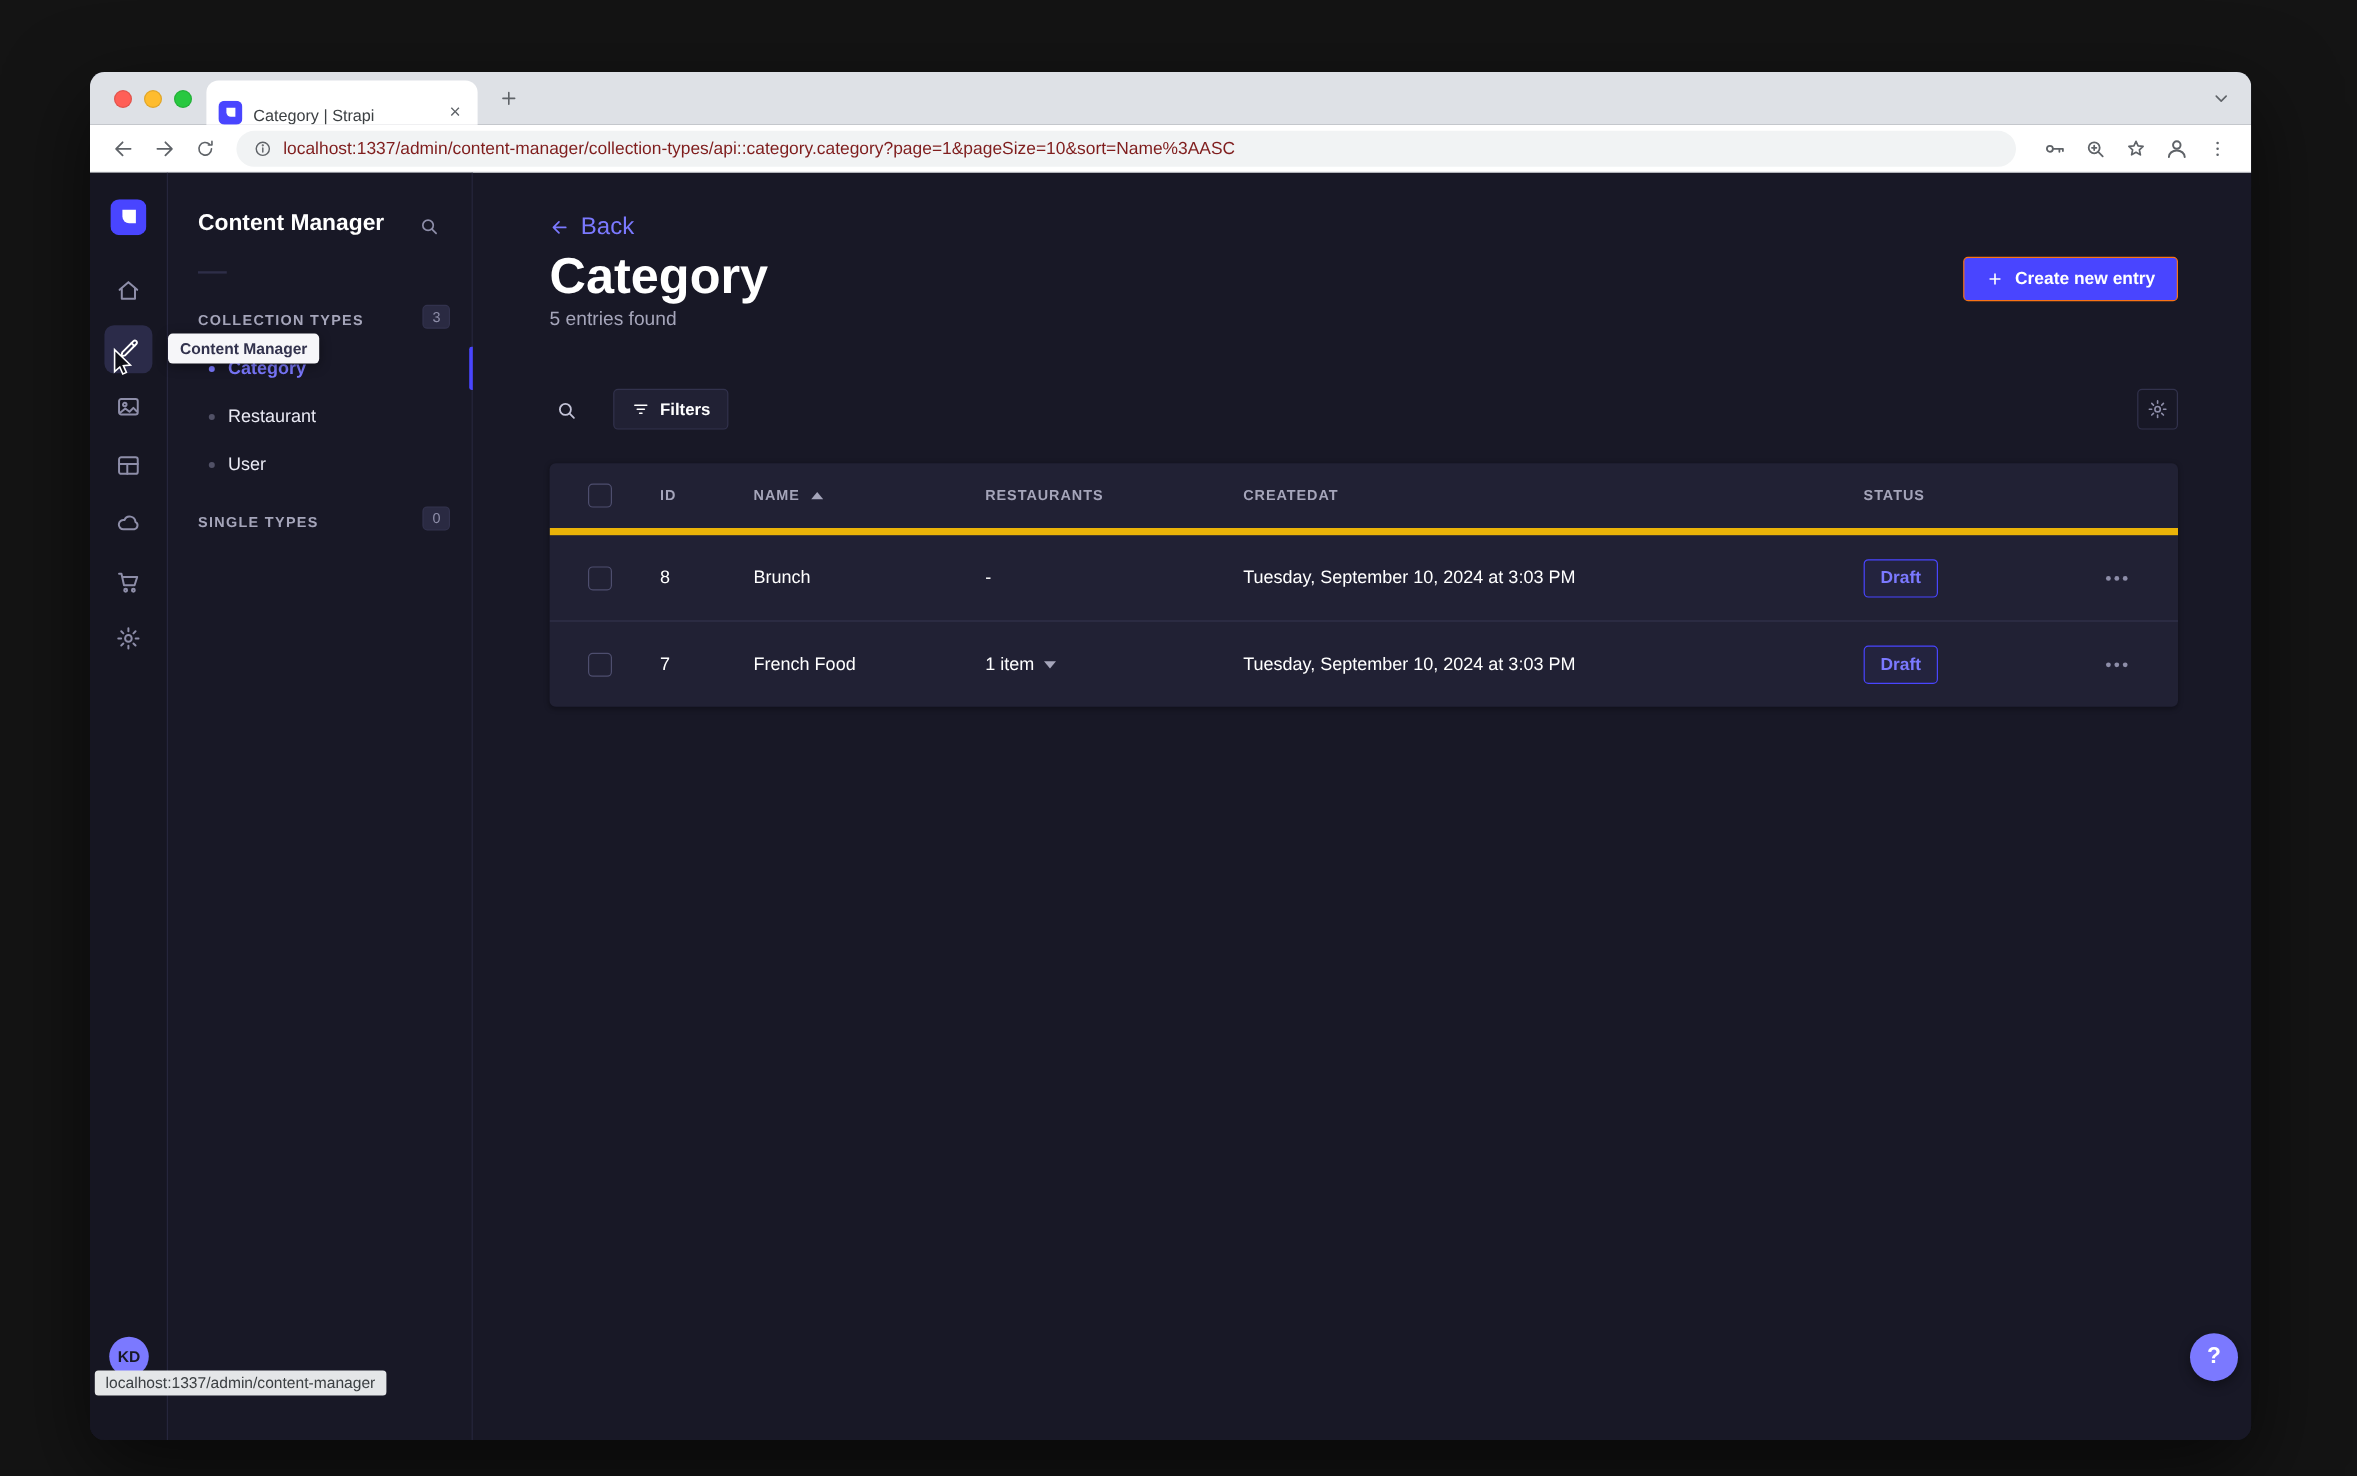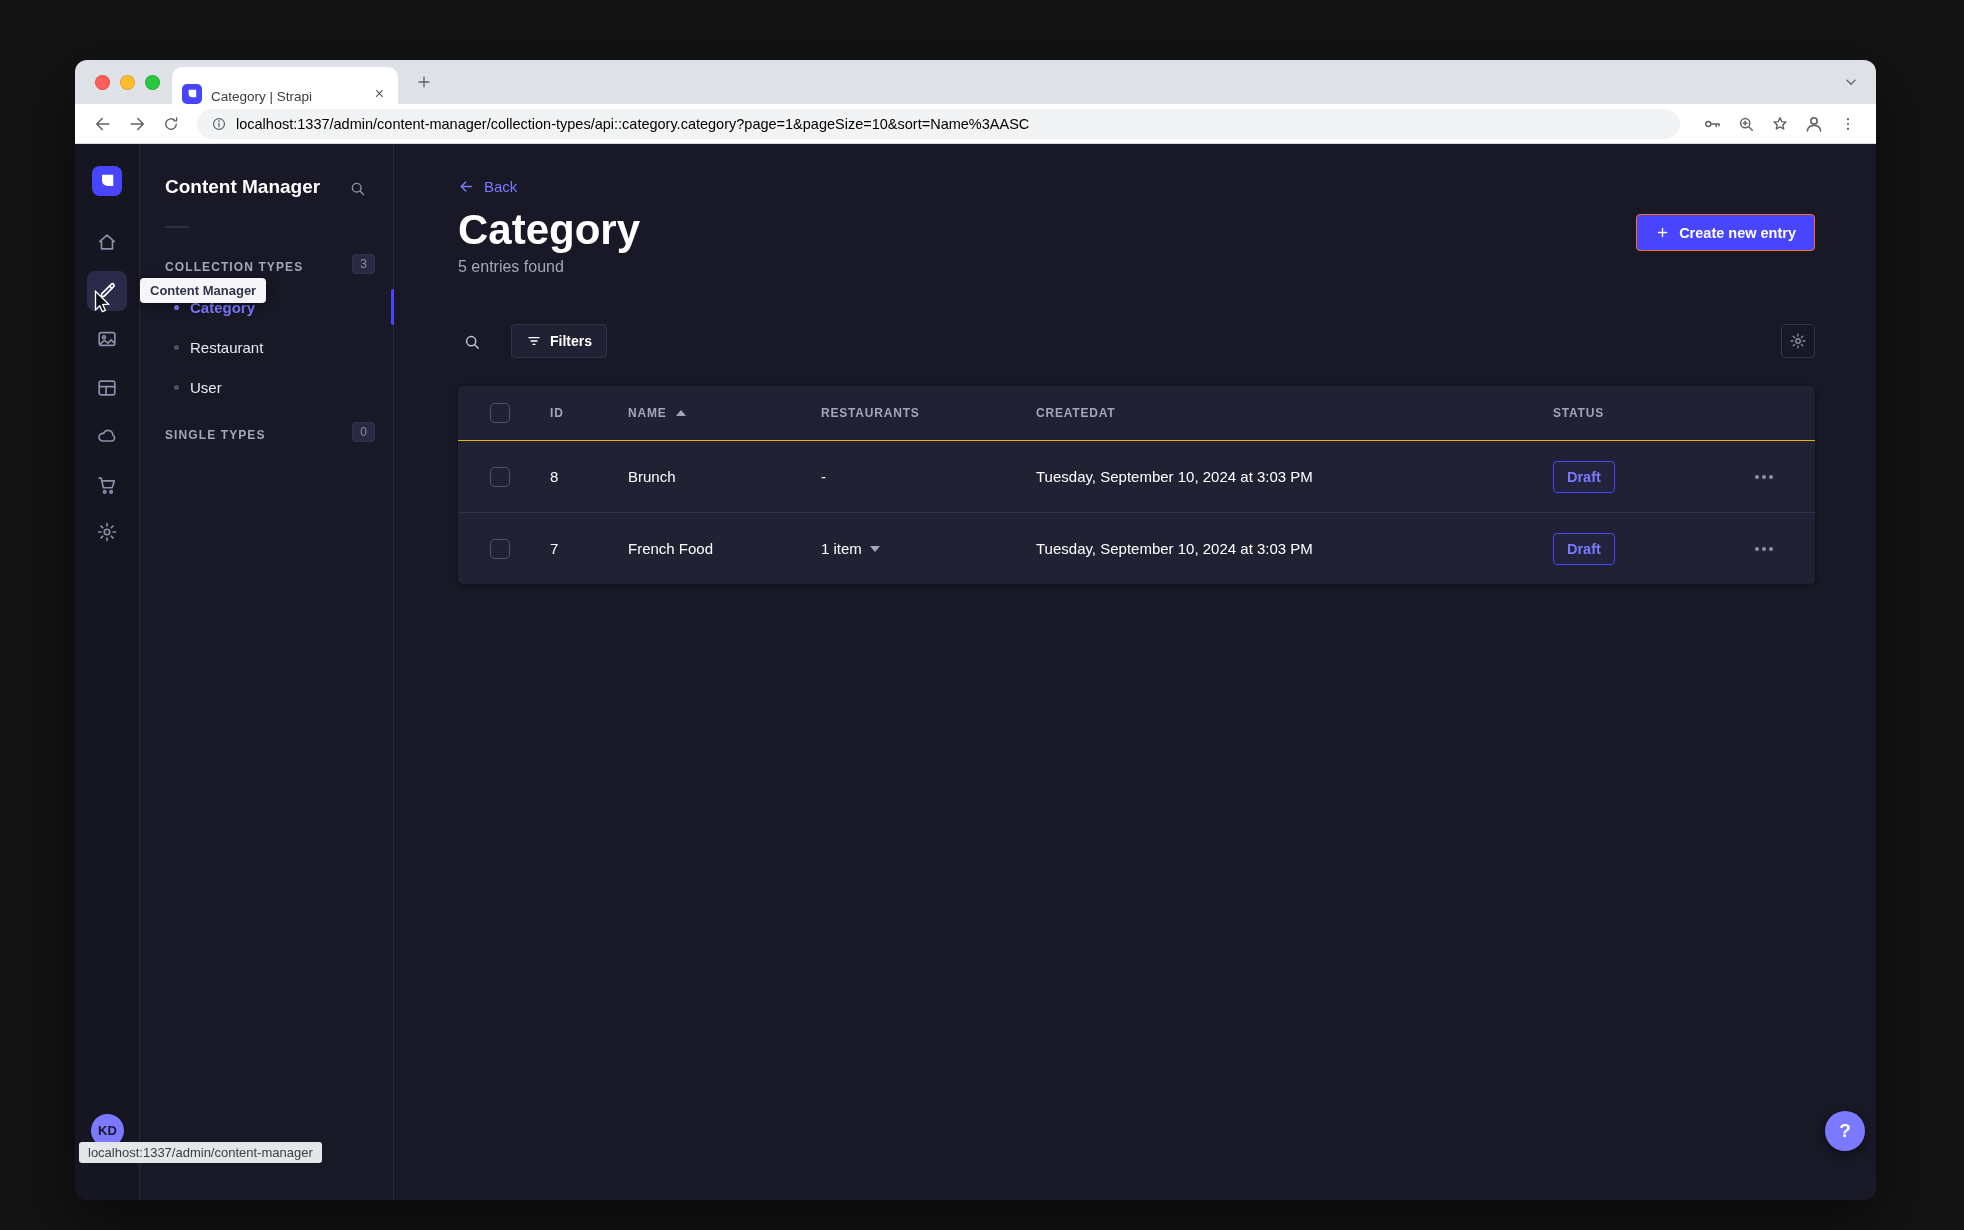--- a/index.html
+++ b/index.html
@@ -37,21 +37,21 @@
   .btoolbar{
     position:absolute;left:0;top:44px;right:0;height:40px;background:#fff;
     display:flex;align-items:center;padding:0 14px;box-sizing:border-box;
     border-bottom:1px solid #dadce0;color:#5f6368;
   }
   .nav-ic{width:28px;height:28px;display:flex;align-items:center;justify-content:center;border-radius:50%;flex:0 0 auto;margin-right:6px;}
   .omnibox{
     flex:1;height:30px;background:#f1f3f4;border-radius:15px;margin:0 12px 0 6px;
     display:flex;align-items:center;padding:0 14px;gap:9px;min-width:0;
   }
-  .url-text{font-size:14.5px;color:#000000;white-space:nowrap;overflow:hidden;}
+  .url-text{font-size:14.5px;color:#7f1d1d;white-space:nowrap;overflow:hidden;}
   .right-ic{width:28px;height:28px;display:flex;align-items:center;justify-content:center;flex:0 0 auto;margin-left:6px;}
 
   
   .app{position:absolute;left:0;top:84px;right:0;bottom:0;background:#181826;}
 
   
   .rail{position:absolute;left:0;top:0;bottom:0;width:64px;background:#161622;border-right:1px solid #26263c;}
   .logo{position:absolute;left:17px;top:22px;width:30px;height:30px;}
   .rail-btn{
     position:absolute;left:12px;width:40px;height:40px;border-radius:8px;
@@ -86,21 +86,21 @@
     box-shadow:0 2px 10px rgba(0,0,0,.4);
   }
   .cursor{position:absolute;left:18px;top:145px;z-index:60;pointer-events:none;}
   .status-bubble{
     position:absolute;left:4px;top:998px;z-index:70;background:#e4e6e8;color:#3c4043;
     font-size:13px;padding:3px 9px;border-radius:3px;white-space:nowrap;
   }
 
   
   .main{position:absolute;left:320px;top:0;right:0;bottom:0;}
-  .back-row{position:absolute;left:63px;top:34px;display:flex;align-items:center;gap:9px;color:#7b79ff;font-size:15px;}
+  .back-row{position:absolute;left:63px;top:34px;display:flex;align-items:center;gap:9px;color:#7b79ff;font-size:20px;}
   .page-title{position:absolute;left:63px;top:62px;font-size:42px;line-height:48px;font-weight:700;color:#fff;}
   .page-subtitle{position:absolute;left:63px;top:114px;font-size:16px;color:#a5a5ba;}
   .create-btn{
     position:absolute;right:61px;top:70px;height:37px;display:flex;align-items:center;gap:9px;
     background:#4945ff;border:1px solid #f97316;border-radius:4px;color:#fff;
     font-size:14.5px;font-weight:600;padding:0 18px;box-sizing:border-box;
   }
   .ctl-row{position:absolute;left:63px;right:61px;top:180px;height:34px;}
   .ghost-search{position:absolute;left:0;top:4px;width:28px;height:28px;display:flex;align-items:center;justify-content:center;color:#c2c2d6;}
   .filters-btn{
@@ -112,21 +112,21 @@
     position:absolute;right:0;top:0;width:34px;height:34px;border:1px solid #32324d;border-radius:4px;
     display:flex;align-items:center;justify-content:center;color:#8e8ea9;background:transparent;box-sizing:border-box;
   }
 
   
   .card{
     position:absolute;left:63px;right:61px;top:242px;background:#212134;border-radius:5px;
     box-shadow:0 1px 4px rgba(3,3,5,.35);overflow:hidden;
   }
   .tgrid{display:grid;grid-template-columns:92px 78px 193px 215px 517px 200px 1fr;align-items:center;}
-  .thead{height:54px;border-bottom:1px solid #eab308;}
+  .thead{height:54px;border-bottom:6px solid #eab308;}
   .th{font-size:12px;font-weight:700;letter-spacing:.8px;color:#a5a5ba;display:flex;align-items:center;gap:9px;}
   .trow{height:71px;}
   .trow + .trow{border-top:1px solid #32324d;}
   .td{font-size:15px;color:#fff;display:flex;align-items:center;gap:8px;}
   .checkbox{width:20px;height:20px;margin-left:32px;border:1px solid #4e4e6e;border-radius:4px;background:transparent;box-sizing:border-box;}
   .caret-up{width:0;height:0;border-left:5px solid transparent;border-right:5px solid transparent;border-bottom:6px solid #a5a5ba;}
   .caret-down{width:0;height:0;border-left:5px solid transparent;border-right:5px solid transparent;border-top:6px solid #a5a5ba;}
   .status-badge{
     display:inline-flex;align-items:center;height:30px;padding:0 13px;border:1px solid #4945ff;
     border-radius:4px;color:#7b79ff;font-size:14.5px;font-weight:600;background:rgba(73,69,255,.05);

